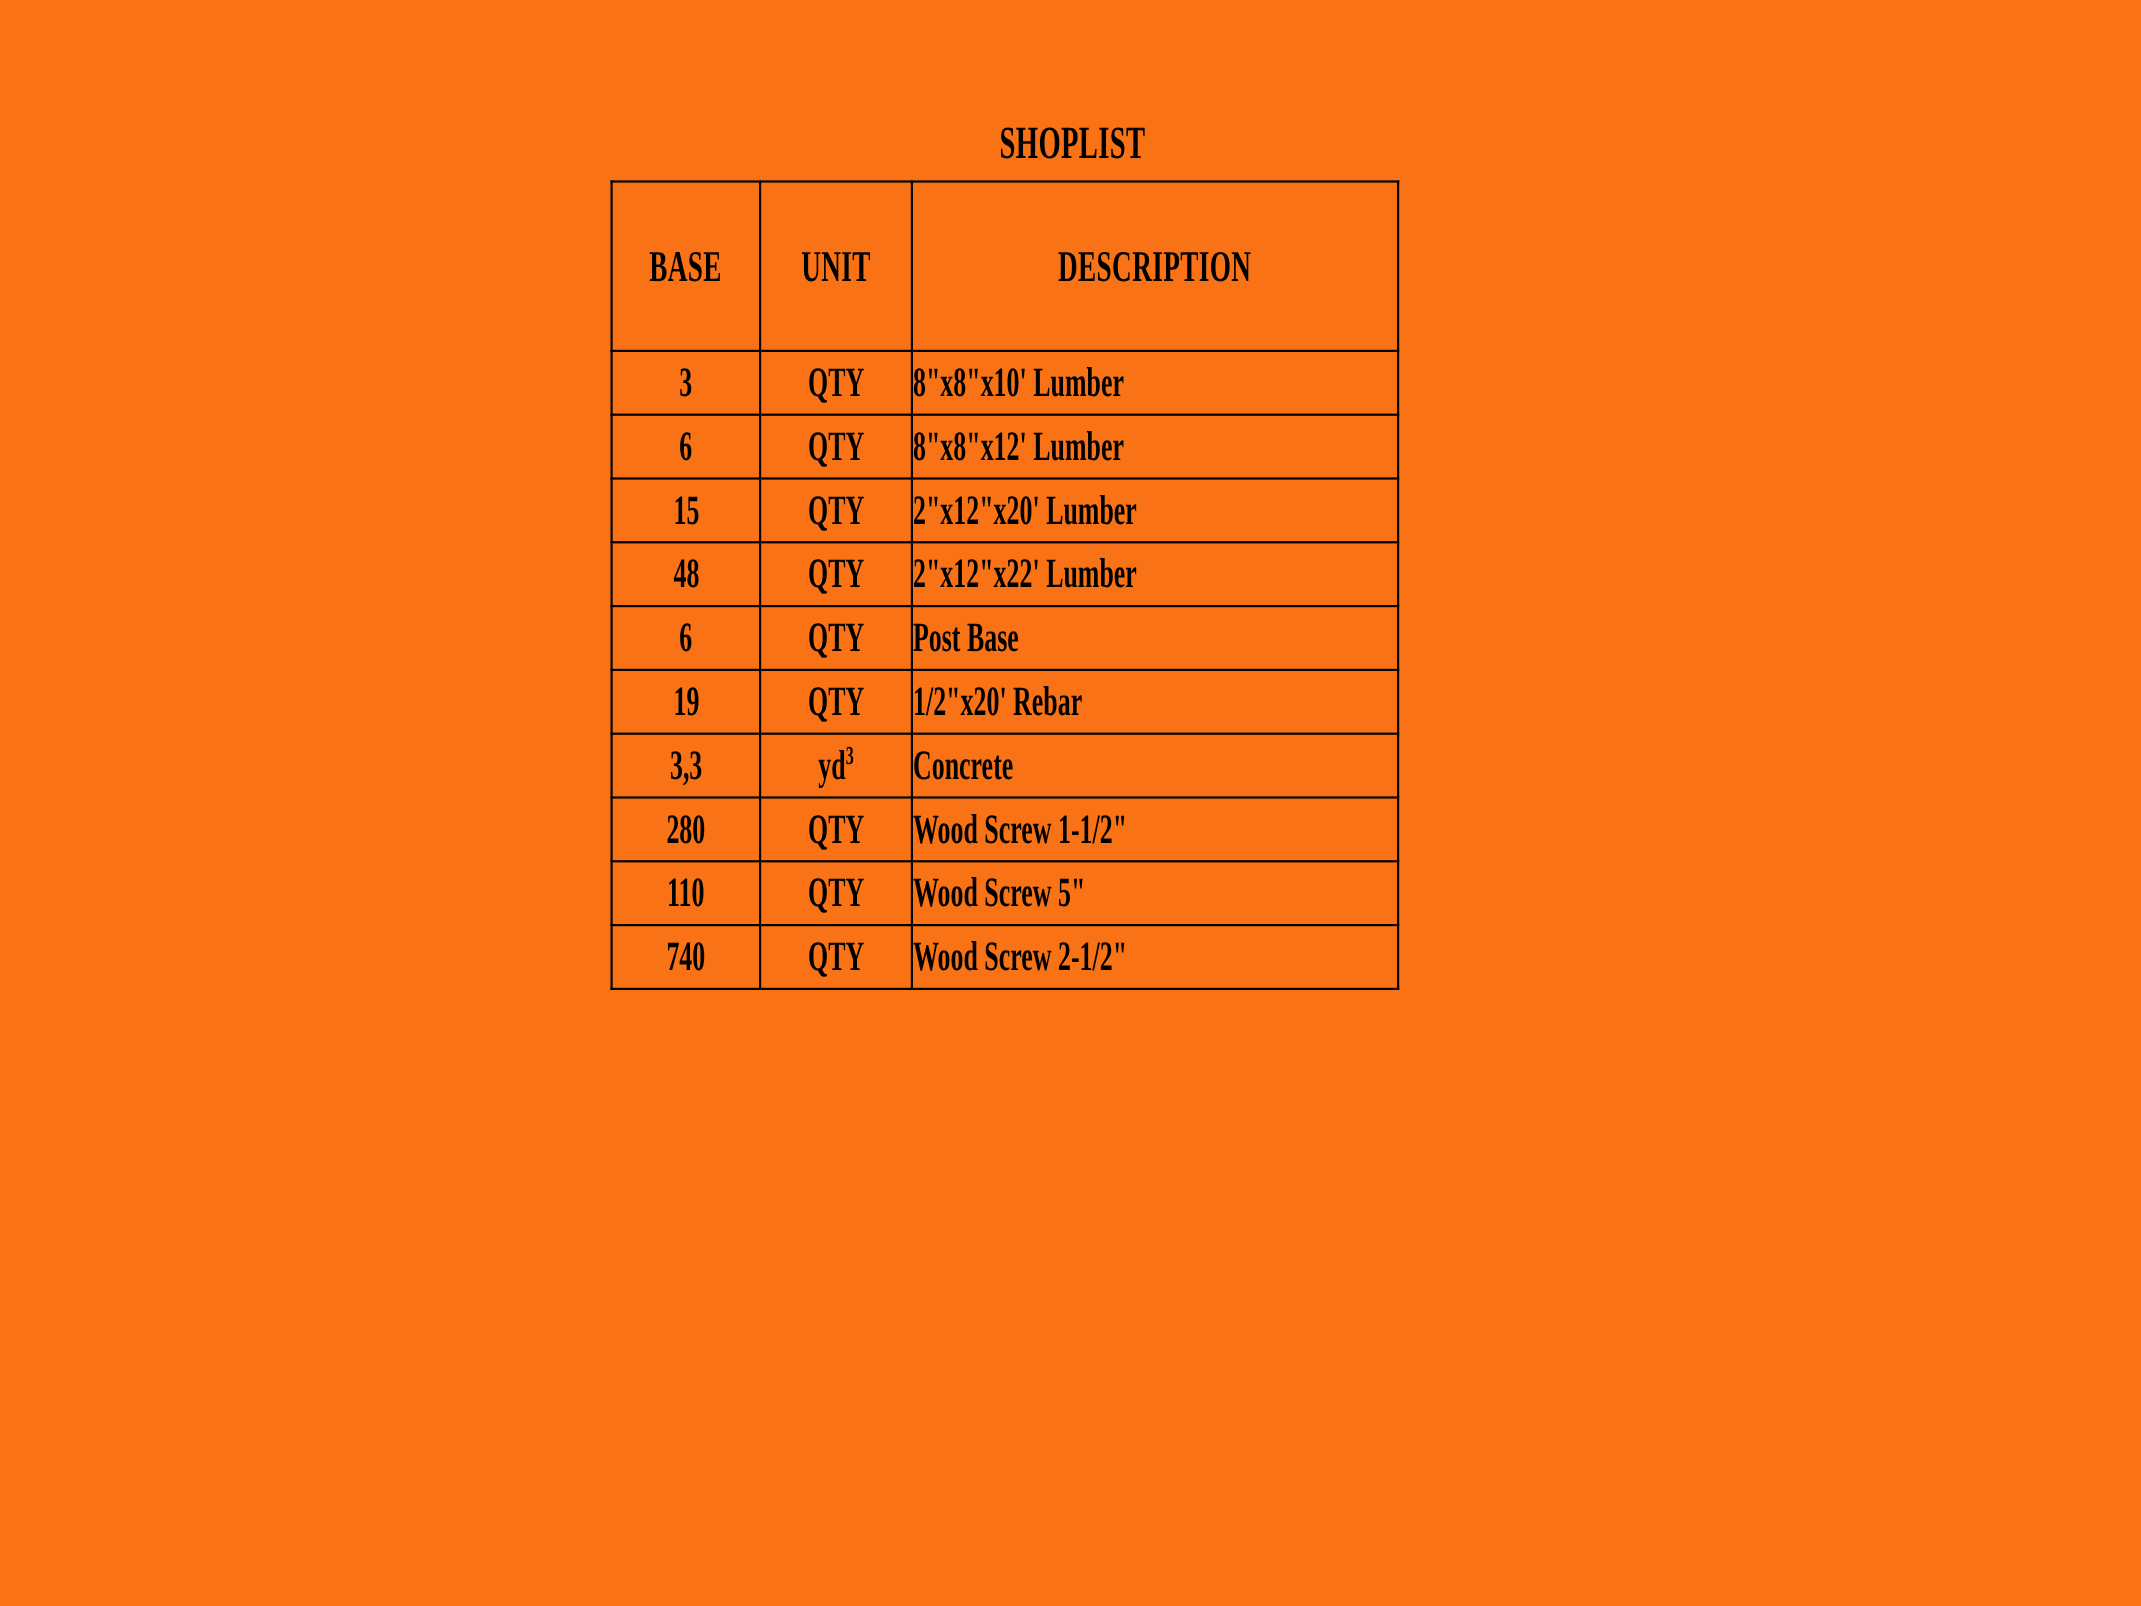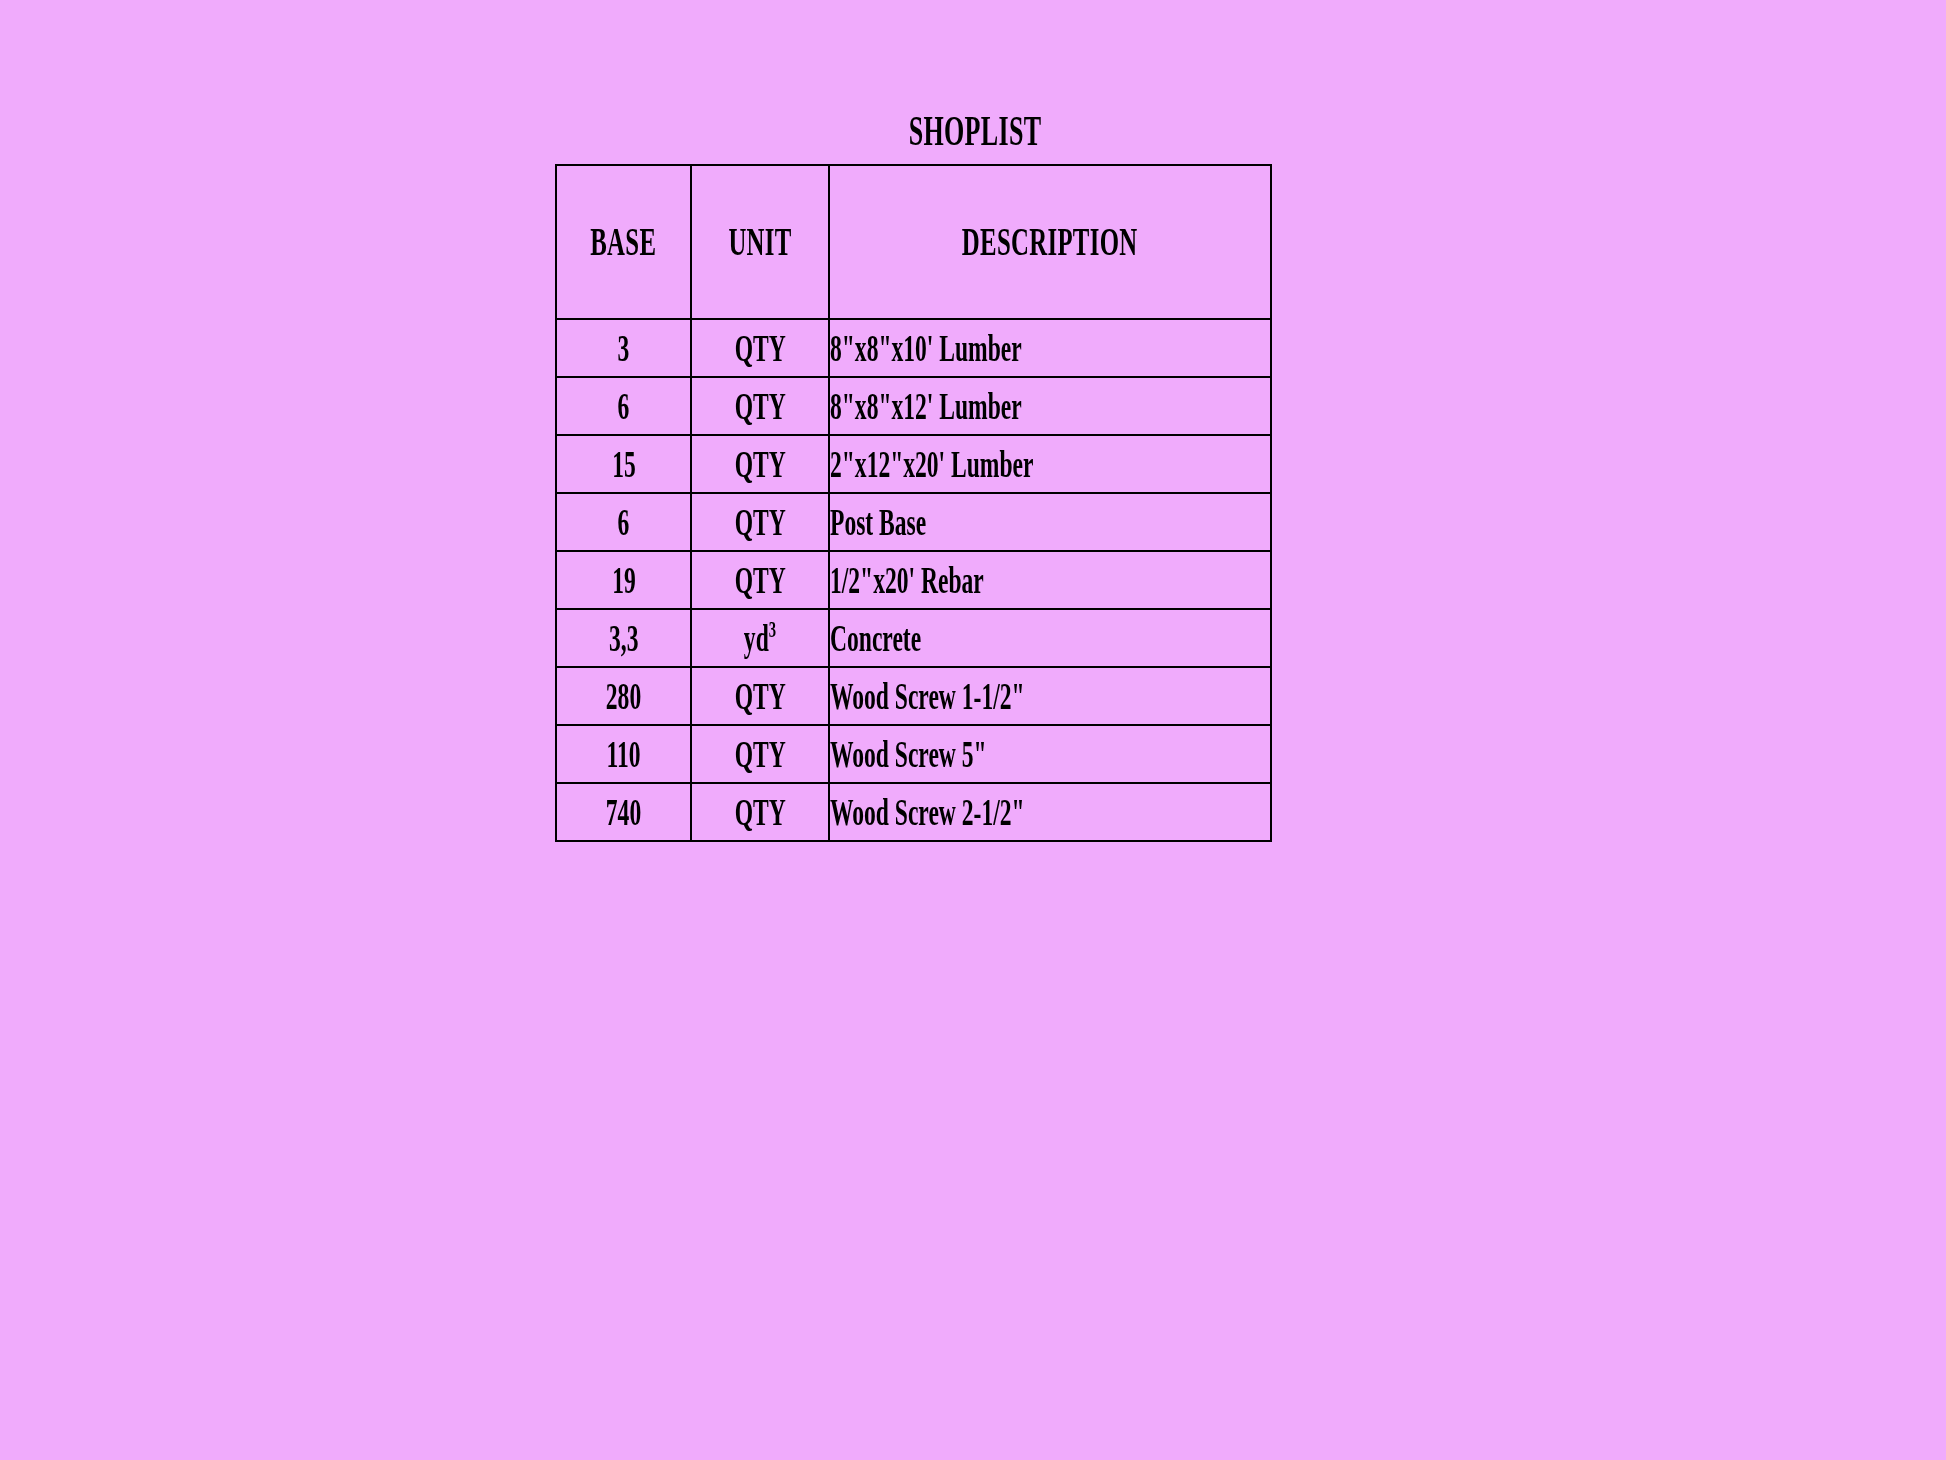--- a/index.html
+++ b/index.html
@@ -13,21 +13,21 @@
     position: relative;
     overflow: hidden;
     font-family: "Liberation Serif", "DejaVu Serif", serif;
     color: #000000;
   }
 
   
   #sheet {
     position: absolute;
     inset: 0;
-    background: #f0abfc;
+    background: #f97316;
   }
 
   
   #doc-title {
     position: absolute;
     left: 555px;
     top: 108px;
     width: 840px;
     text-align: center;
     font-family: "Liberation Serif", "DejaVu Serif", serif;
@@ -144,20 +144,25 @@
           <td class="cell-base"><span class="cond-c">6</span></td>
           <td class="cell-unit"><span class="cond-c">QTY</span></td>
           <td class="cell-desc"><span class="cond">8"x8"x12' Lumber</span></td>
         </tr>
         <tr>
           <td class="cell-base"><span class="cond-c">15</span></td>
           <td class="cell-unit"><span class="cond-c">QTY</span></td>
           <td class="cell-desc"><span class="cond">2"x12"x20' Lumber</span></td>
         </tr>
         <tr>
+          <td class="cell-base"><span class="cond-c">48</span></td>
+          <td class="cell-unit"><span class="cond-c">QTY</span></td>
+          <td class="cell-desc"><span class="cond">2"x12"x22' Lumber</span></td>
+        </tr>
+        <tr>
           <td class="cell-base"><span class="cond-c">6</span></td>
           <td class="cell-unit"><span class="cond-c">QTY</span></td>
           <td class="cell-desc"><span class="cond">Post Base</span></td>
         </tr>
         <tr>
           <td class="cell-base"><span class="cond-c">19</span></td>
           <td class="cell-unit"><span class="cond-c">QTY</span></td>
           <td class="cell-desc"><span class="cond">1/2"x20' Rebar</span></td>
         </tr>
         <tr>

